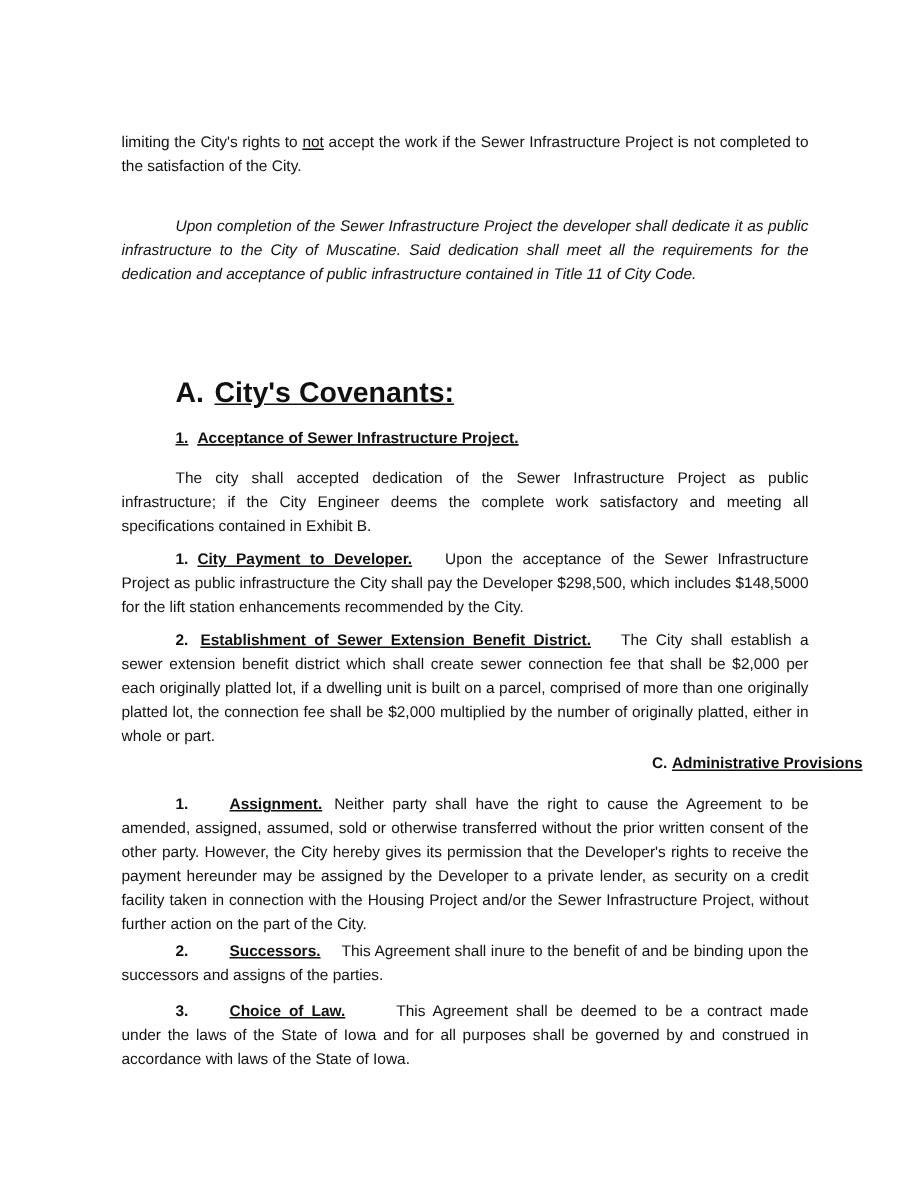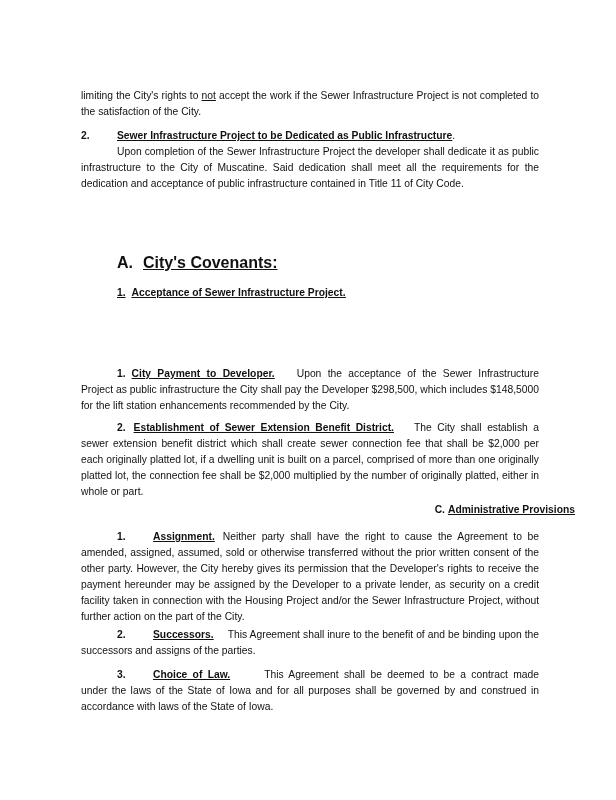--- a/index.html
+++ b/index.html
@@ -5,37 +5,37 @@
     html, body { margin: 0; padding: 0; background: #ffffff; }
     body { width: 616px; height: 800px; position: relative; overflow: hidden;
       font-family: "Liberation Sans", sans-serif; color: #111; }
     .page { position: absolute; left: 0; top: 0; width: 616px; height: 800px; background: #fff; }
     .p { position: absolute; left: 81px; width: 458px; font-size: 10.3px; line-height: 16px; margin: 0; }
     .j { text-align: justify; text-align-last: left; }
     .u { text-decoration: underline; font-weight: bold; }
     .b { font-weight: bold; }
     .ind { display: inline-block; width: 36px; }
     .num { display: inline-block; width: 36px; font-weight: bold; }
-    .h2 { font-size: 16px; font-weight: bold; text-decoration: underline; }
+    .h2 { font-size: 19px; font-weight: bold; text-decoration: underline; }
     .h2 .lt { display: inline-block; width: 26px; }
   </style>
 </head>
 <body>
 
 <div class="page">
 
   <p class="p j" style="top:88px;"><span>limiting the City's rights to </span><span style="text-decoration:underline">not</span><span> accept the work if the Sewer Infrastructure Project is not completed to the satisfaction of the City.</span></p>
 
-  <p class="p" style="top:128px;"><span class="num">2.</span><span class="u">Sewer Infrastructure Project to be Dedicated as Public Infrastructure</span><span>.</span></p>
-  <p class="p j" style="top:144px;"><span class="ind"></span><span>Upon completion of the Sewer Infrastructure Project the developer shall dedicate it as public infrastructure to the City of Muscatine.  Said dedication shall meet all the requirements for the dedication and acceptance of public infrastructure contained in Title 11 of City Code.</span></p>
+  <p class="p j" style="top:144px;font-style:italic;"><span class="ind"></span><span>Upon completion of the Sewer Infrastructure Project the developer shall dedicate it as public infrastructure to the City of Muscatine.  Said dedication shall meet all the requirements for the dedication and acceptance of public infrastructure contained in Title 11 of City Code.</span></p>
 
 
   <p class="p h2" style="top:255px; left:117px;"><span class="lt">A.</span><span>City's Covenants:</span></p>
 
   <p class="p" style="top:285px; left:117px;text-decoration:underline;"><span class="b" style="margin-right:6px">1.</span><span class="u">Acceptance of Sewer Infrastructure Project.</span></p>
+  <p class="p j" style="top:312px;"><span class="ind"></span><span>The city shall accepted dedication of the Sewer Infrastructure Project as public infrastructure; if the City Engineer deems the complete work satisfactory and meeting all specifications contained in Exhibit B.</span></p>
 
   <p class="p j" style="top:366px;"><span class="ind"></span><span class="b" style="margin-right:6px">1.</span><span class="u" style="margin-right:22px">City Payment to Developer.</span><span>Upon the acceptance of the Sewer Infrastructure Project as public infrastructure the City shall pay the Developer $298,500, which includes $148,5000 for the lift station enhancements recommended by the City.</span></p>
 
   <p class="p j" style="top:420px;"><span class="ind"></span><span class="b" style="margin-right:8px">2.</span><span class="u" style="margin-right:20px">Establishment of Sewer Extension Benefit District.</span><span>The City shall establish a sewer extension benefit district which shall create sewer connection fee that shall be $2,000 per each originally platted lot, if a dwelling unit is built on a parcel, comprised of more than one originally platted lot, the connection fee shall be $2,000 multiplied by the number of originally platted, either in whole or part.</span></p>
 
   <p class="p" style="top:502px; left:117px;text-align:right;"><span class="b" style="margin-right:3px">C.</span><span class="u">Administrative Provisions</span></p>
 
   <p class="p j" style="top:529px;"><span class="ind"></span><span class="b" style="display:inline-block;width:36px">1.</span><span class="u" style="margin-right:8px">Assignment.</span><span>Neither party shall have the right to cause the Agreement to be amended, assigned, assumed, sold or otherwise transferred without the prior written consent of the other party.  However, the City hereby gives its permission that the Developer's rights to receive the payment hereunder may be assigned by the Developer to a private lender, as security on a credit facility taken in connection with the Housing Project and/or the Sewer Infrastructure Project, without further action on the part of the City.</span></p>
 
   <p class="p j" style="top:627px;"><span class="ind"></span><span class="b" style="display:inline-block;width:36px">2.</span><span class="u" style="margin-right:14px">Successors.</span><span>This Agreement shall inure to the benefit of and be binding upon the successors and assigns of the parties.</span></p>

